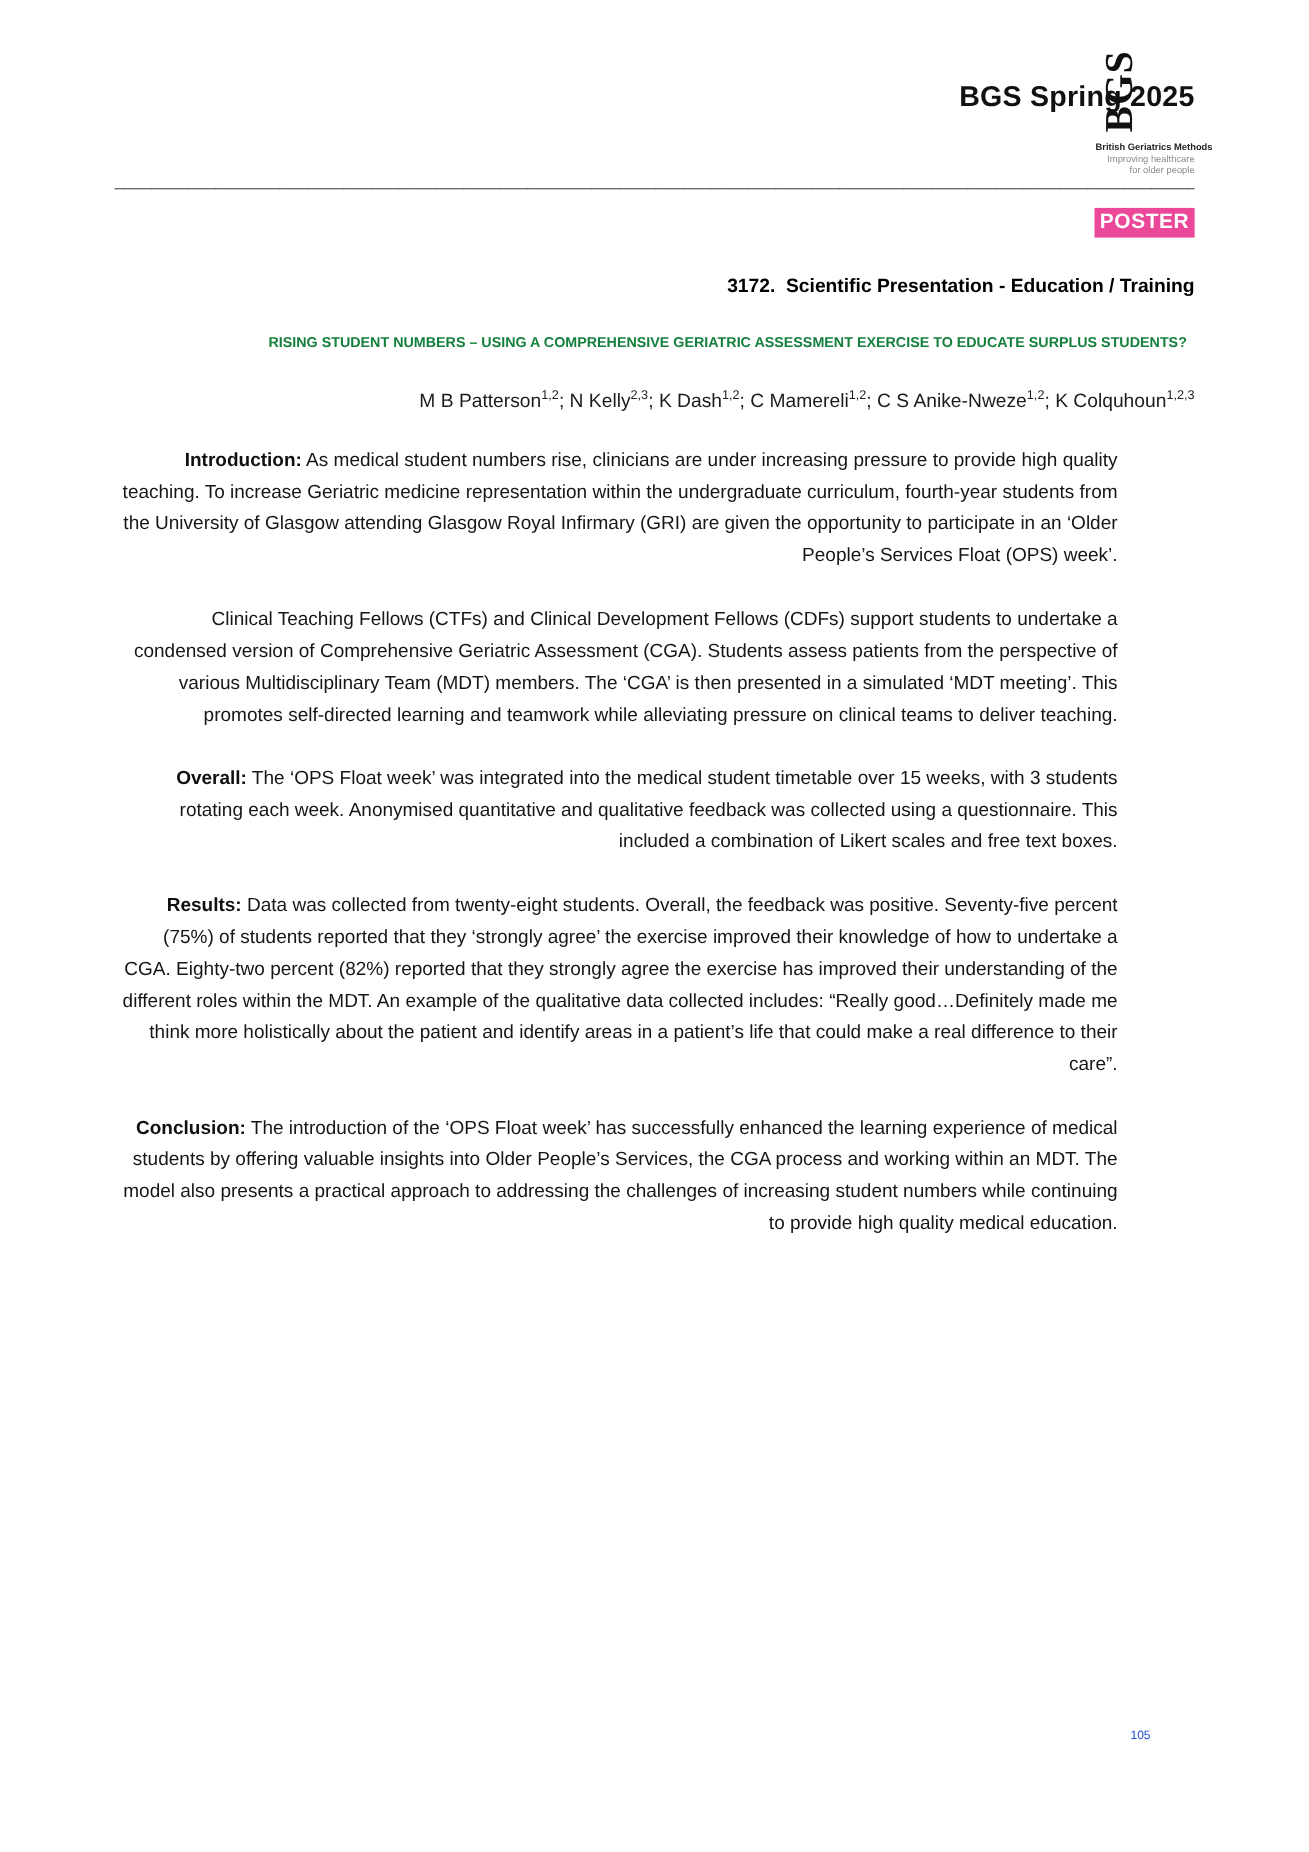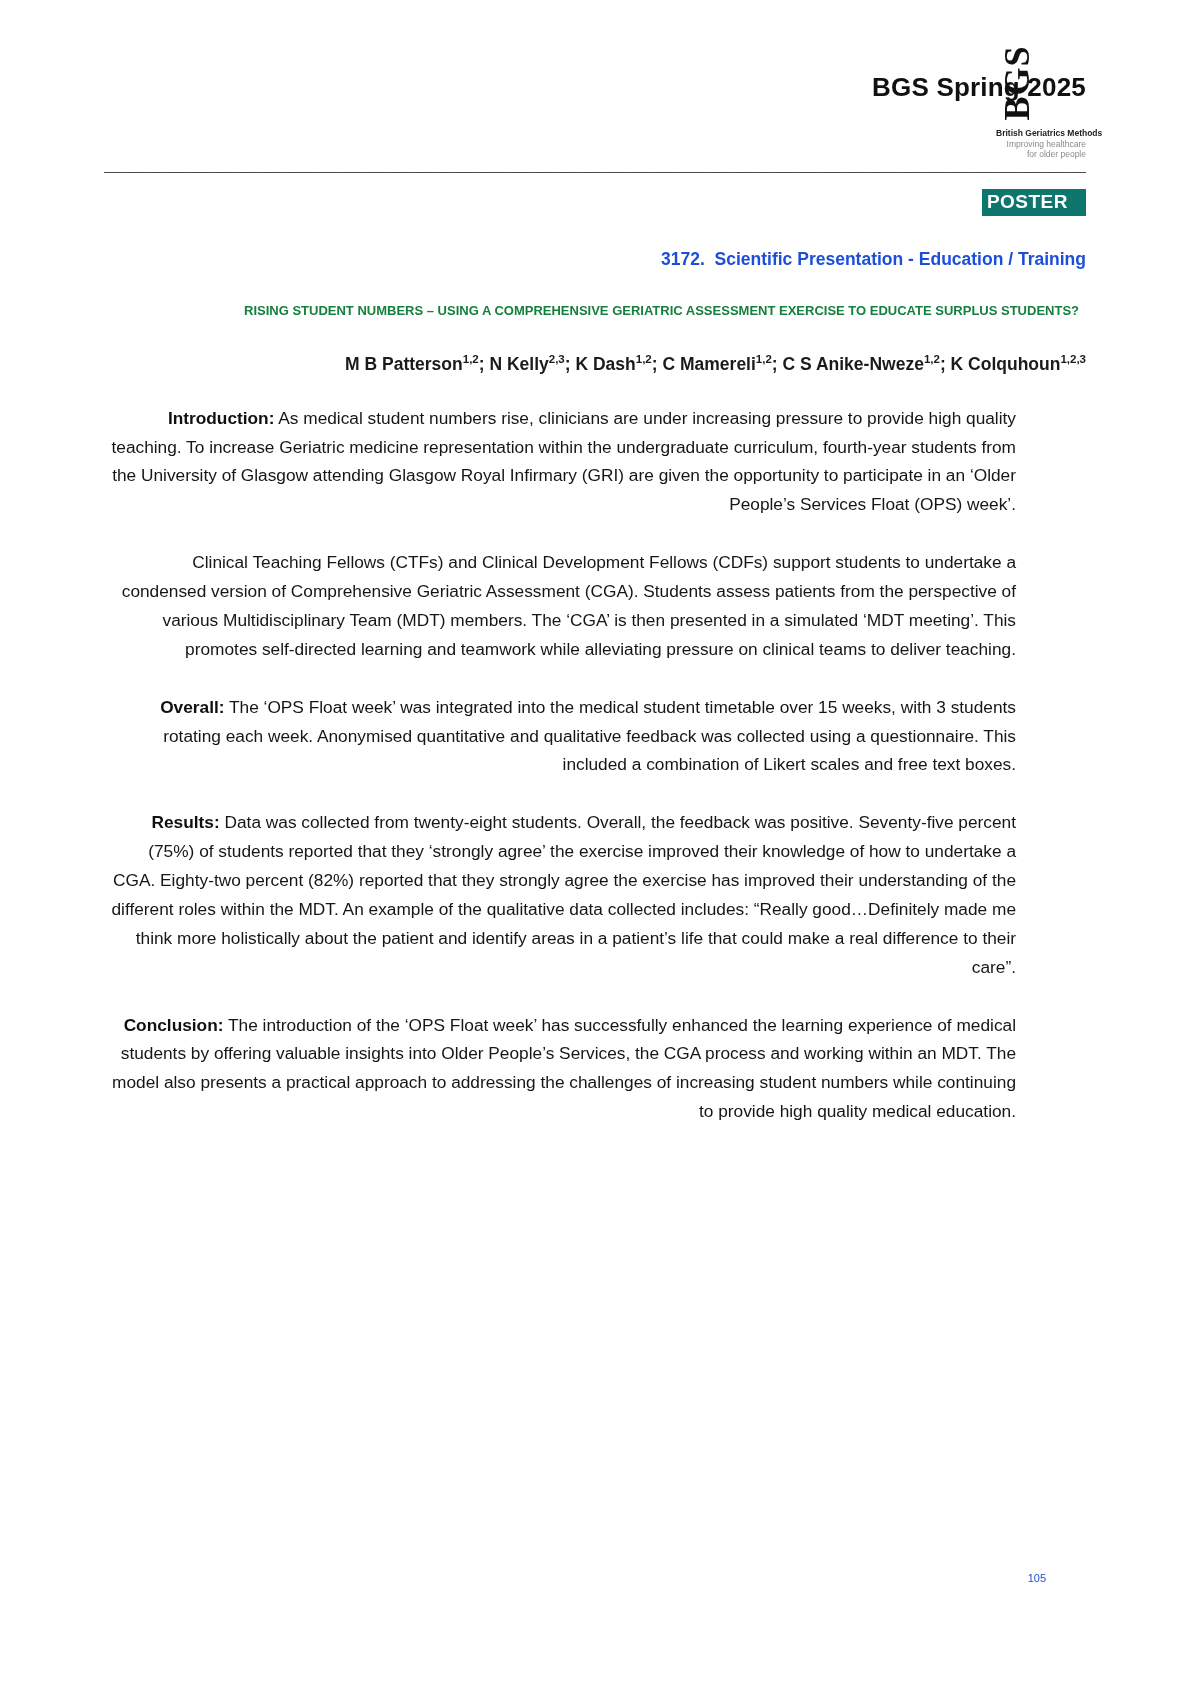--- a/index.html
+++ b/index.html
@@ -77,47 +77,46 @@
     white-space: nowrap;
     font-size: 15px;
     line-height: 9px;
     color: #3f3f3f;
     letter-spacing: 0px;
   }
   
   .poster-badge {
     display: inline-block;
     margin-top: 13px;
-    background: #0f766e;
+    background: #ec4899;
     color: #ffffff;
     font-weight: bold;
     font-size: 19px;
     letter-spacing: 0.5px;
-    padding: 2px 18px 3px 5px;
+    padding: 2px 5px 3px 5px;
   }
   
   .session {
     margin-top: 33px;
     font-size: 17.5px;
     font-weight: bold;
-    color: #1d4ed8;
+    color: #000000;
   }
   .abs-title {
     margin-top: 29px;
     max-width: 975px;
     font-size: 13px;
     font-weight: bold;
     line-height: 1.82;
     color: #15803d;
   }
   .authors {
     margin-top: 31px;
     font-size: 17.5px;
     padding-left: 4px;
-    font-weight: bold;
   }
   .authors sup {
     font-size: 11.5px;
     line-height: 0;
   }
   .affiliations {
     margin-top: 33px;
     font-size: 17px;
     font-style: italic;
     color: #191919;

